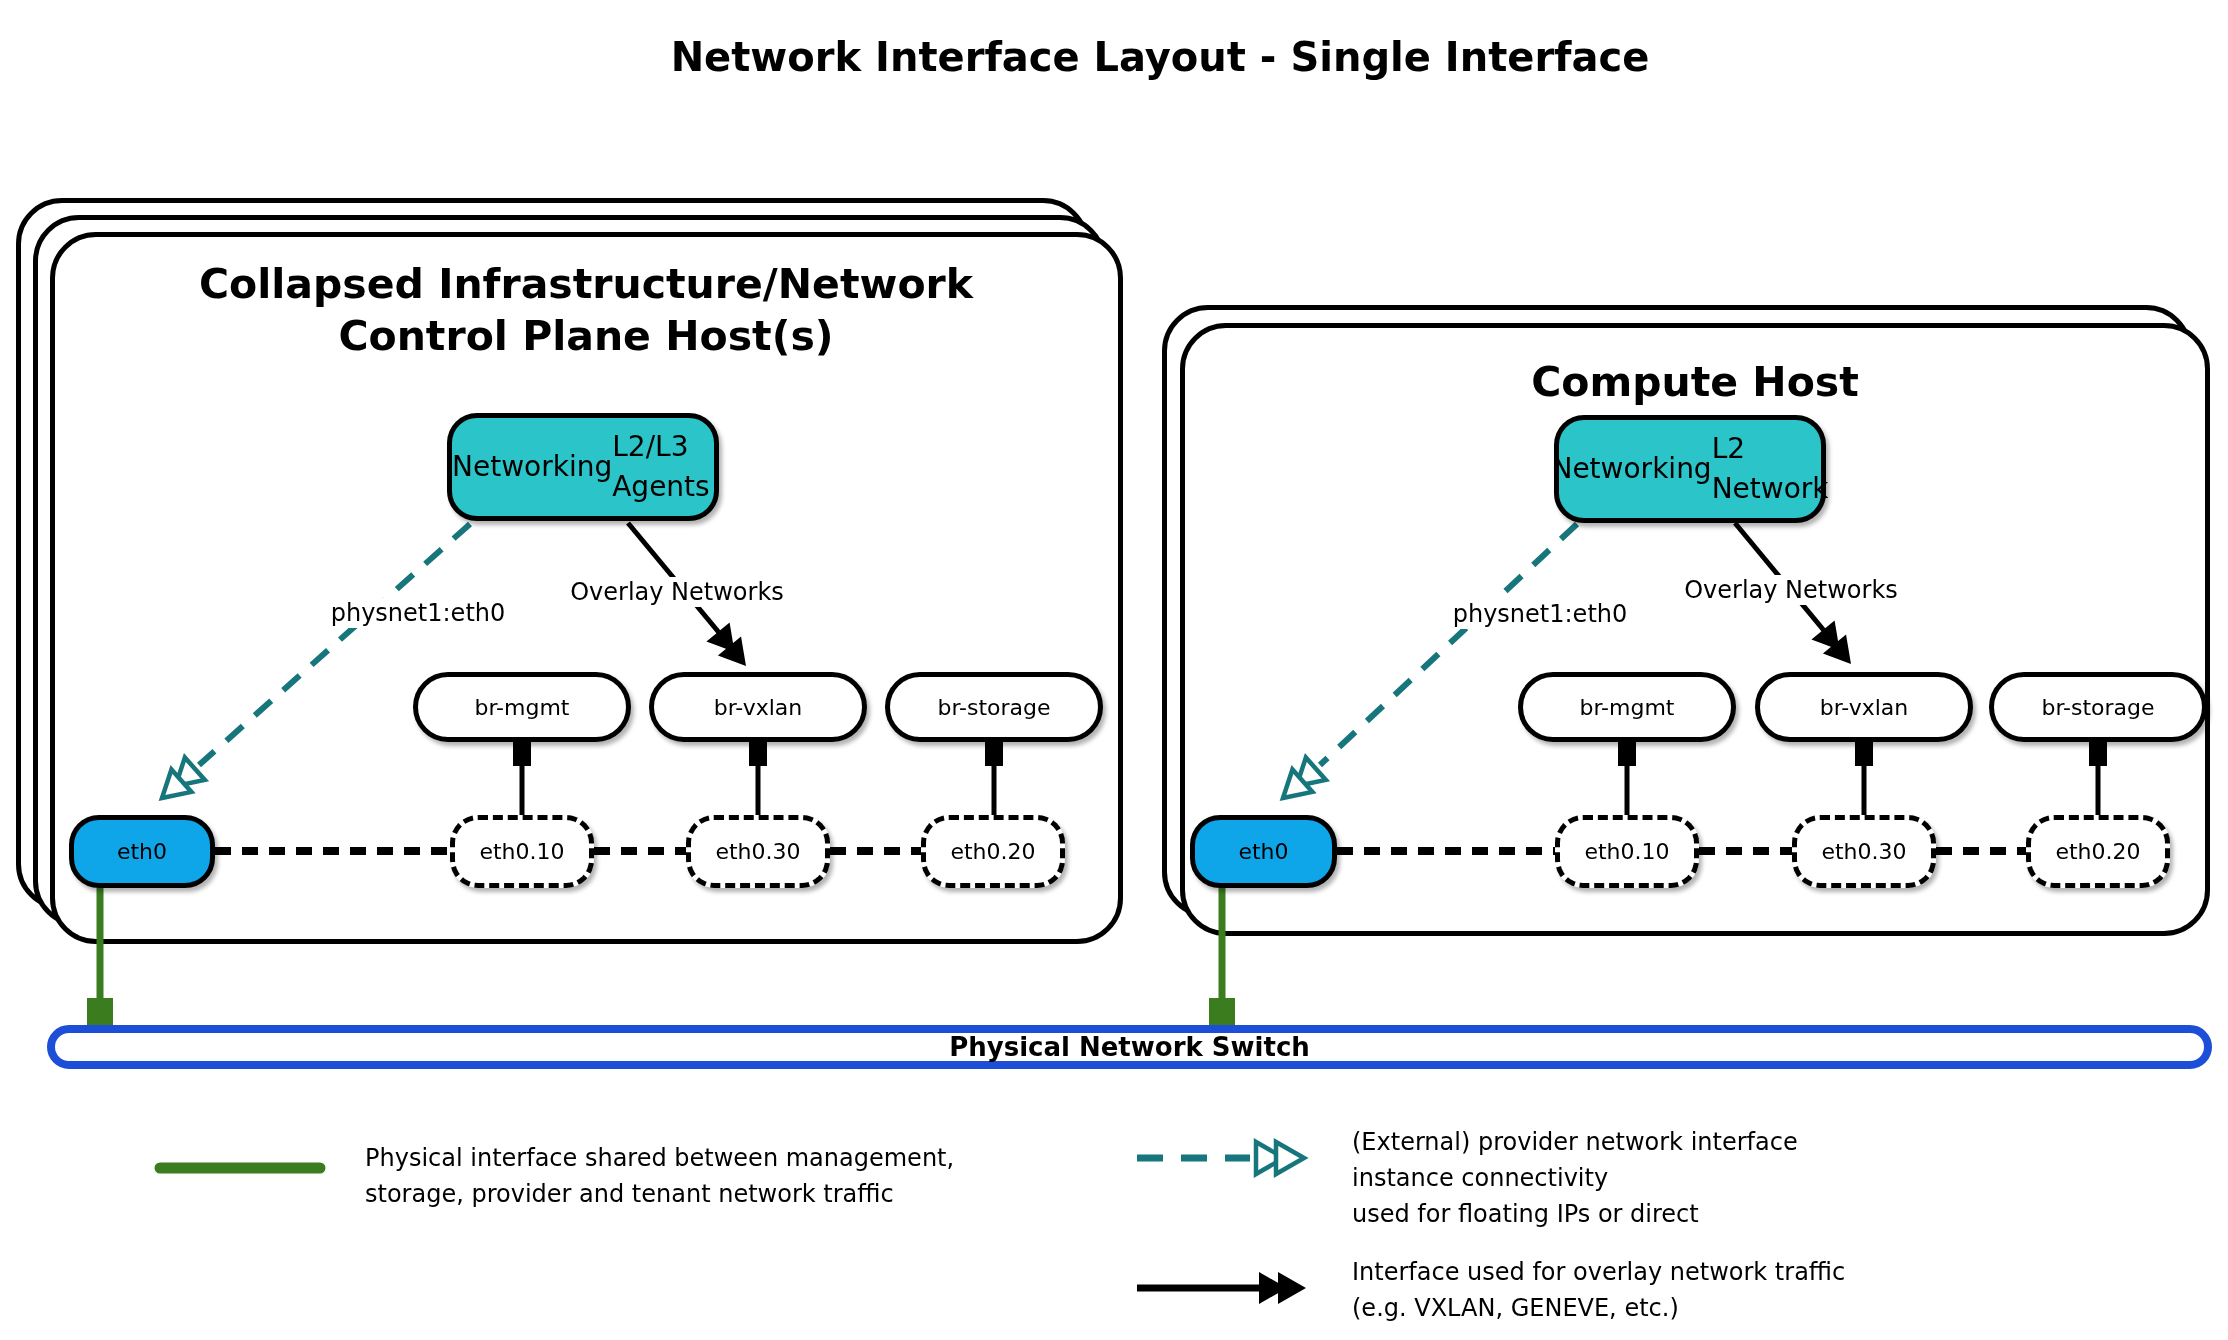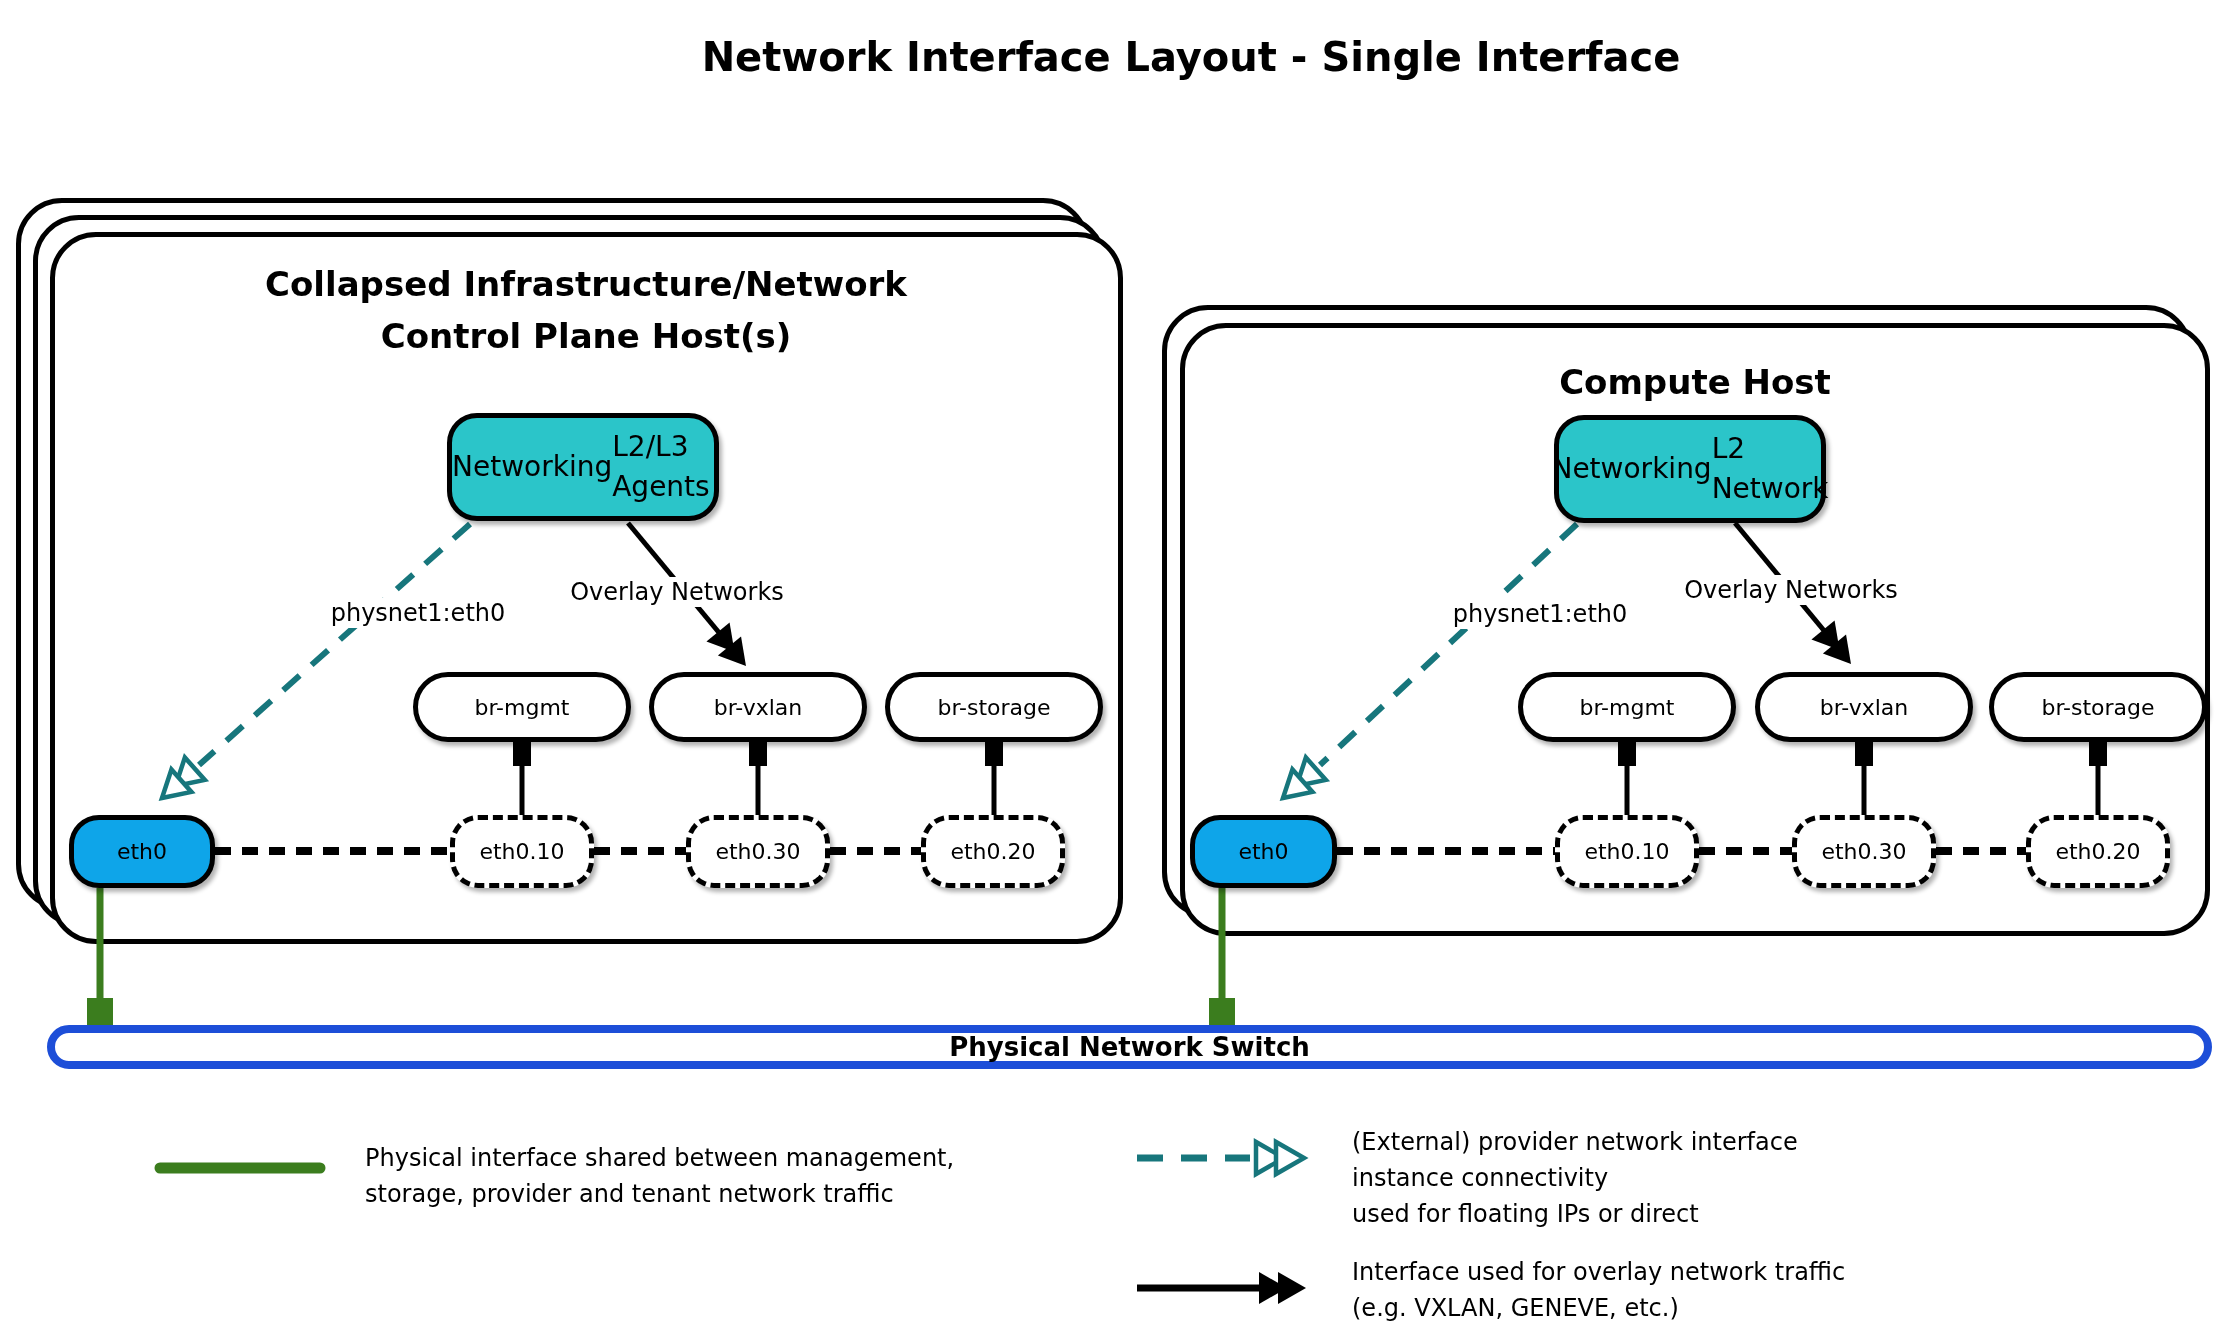--- a/index.html
+++ b/index.html
@@ -1,30 +1,30 @@
 <!DOCTYPE html>
 <html><head>
 <meta charset="utf-8">
 <style>
   html,body{margin:0;padding:0;background:#fff;}
   .canvas{
     position:relative;width:2228px;height:1340px;background:#fff;overflow:hidden;
     font-family:"DejaVu Sans","Liberation Sans",sans-serif;color:#000;
   }
   .page-title{
-    position:absolute;left:591px;top:34px;width:1200px;text-align:center;
+    position:absolute;left:560px;top:34px;width:1200px;text-align:center;
     font-size:40px;font-weight:bold;z-index:3;
   }
   .host-layer{
     position:absolute;background:#fff;border:5px solid #000;border-radius:46px;
     box-sizing:border-box;z-index:1;
   }
   .svg-layer{position:absolute;left:0;top:0;z-index:2;pointer-events:none;}
   .host-title{
-    position:absolute;text-align:center;font-size:34px;font-weight:bold;line-height:52px;z-index:3;
+    position:absolute;text-align:center;font-size:41px;font-weight:bold;line-height:52px;z-index:3;
   }
   .agent{
     position:absolute;box-sizing:border-box;background:#2bc5c9;border:5px solid #000;border-radius:30px;
     display:flex;flex-direction:row;align-items:center;justify-content:center;
     font-size:28px;line-height:40px;z-index:3;box-shadow:3px 4px 4px rgba(0,0,0,0.30);
   }
   .node{
     position:absolute;box-sizing:border-box;background:#fff;border:4px solid #000;
     display:flex;align-items:center;justify-content:center;font-size:22px;z-index:3;
     box-shadow:3px 4px 4px rgba(0,0,0,0.30);

